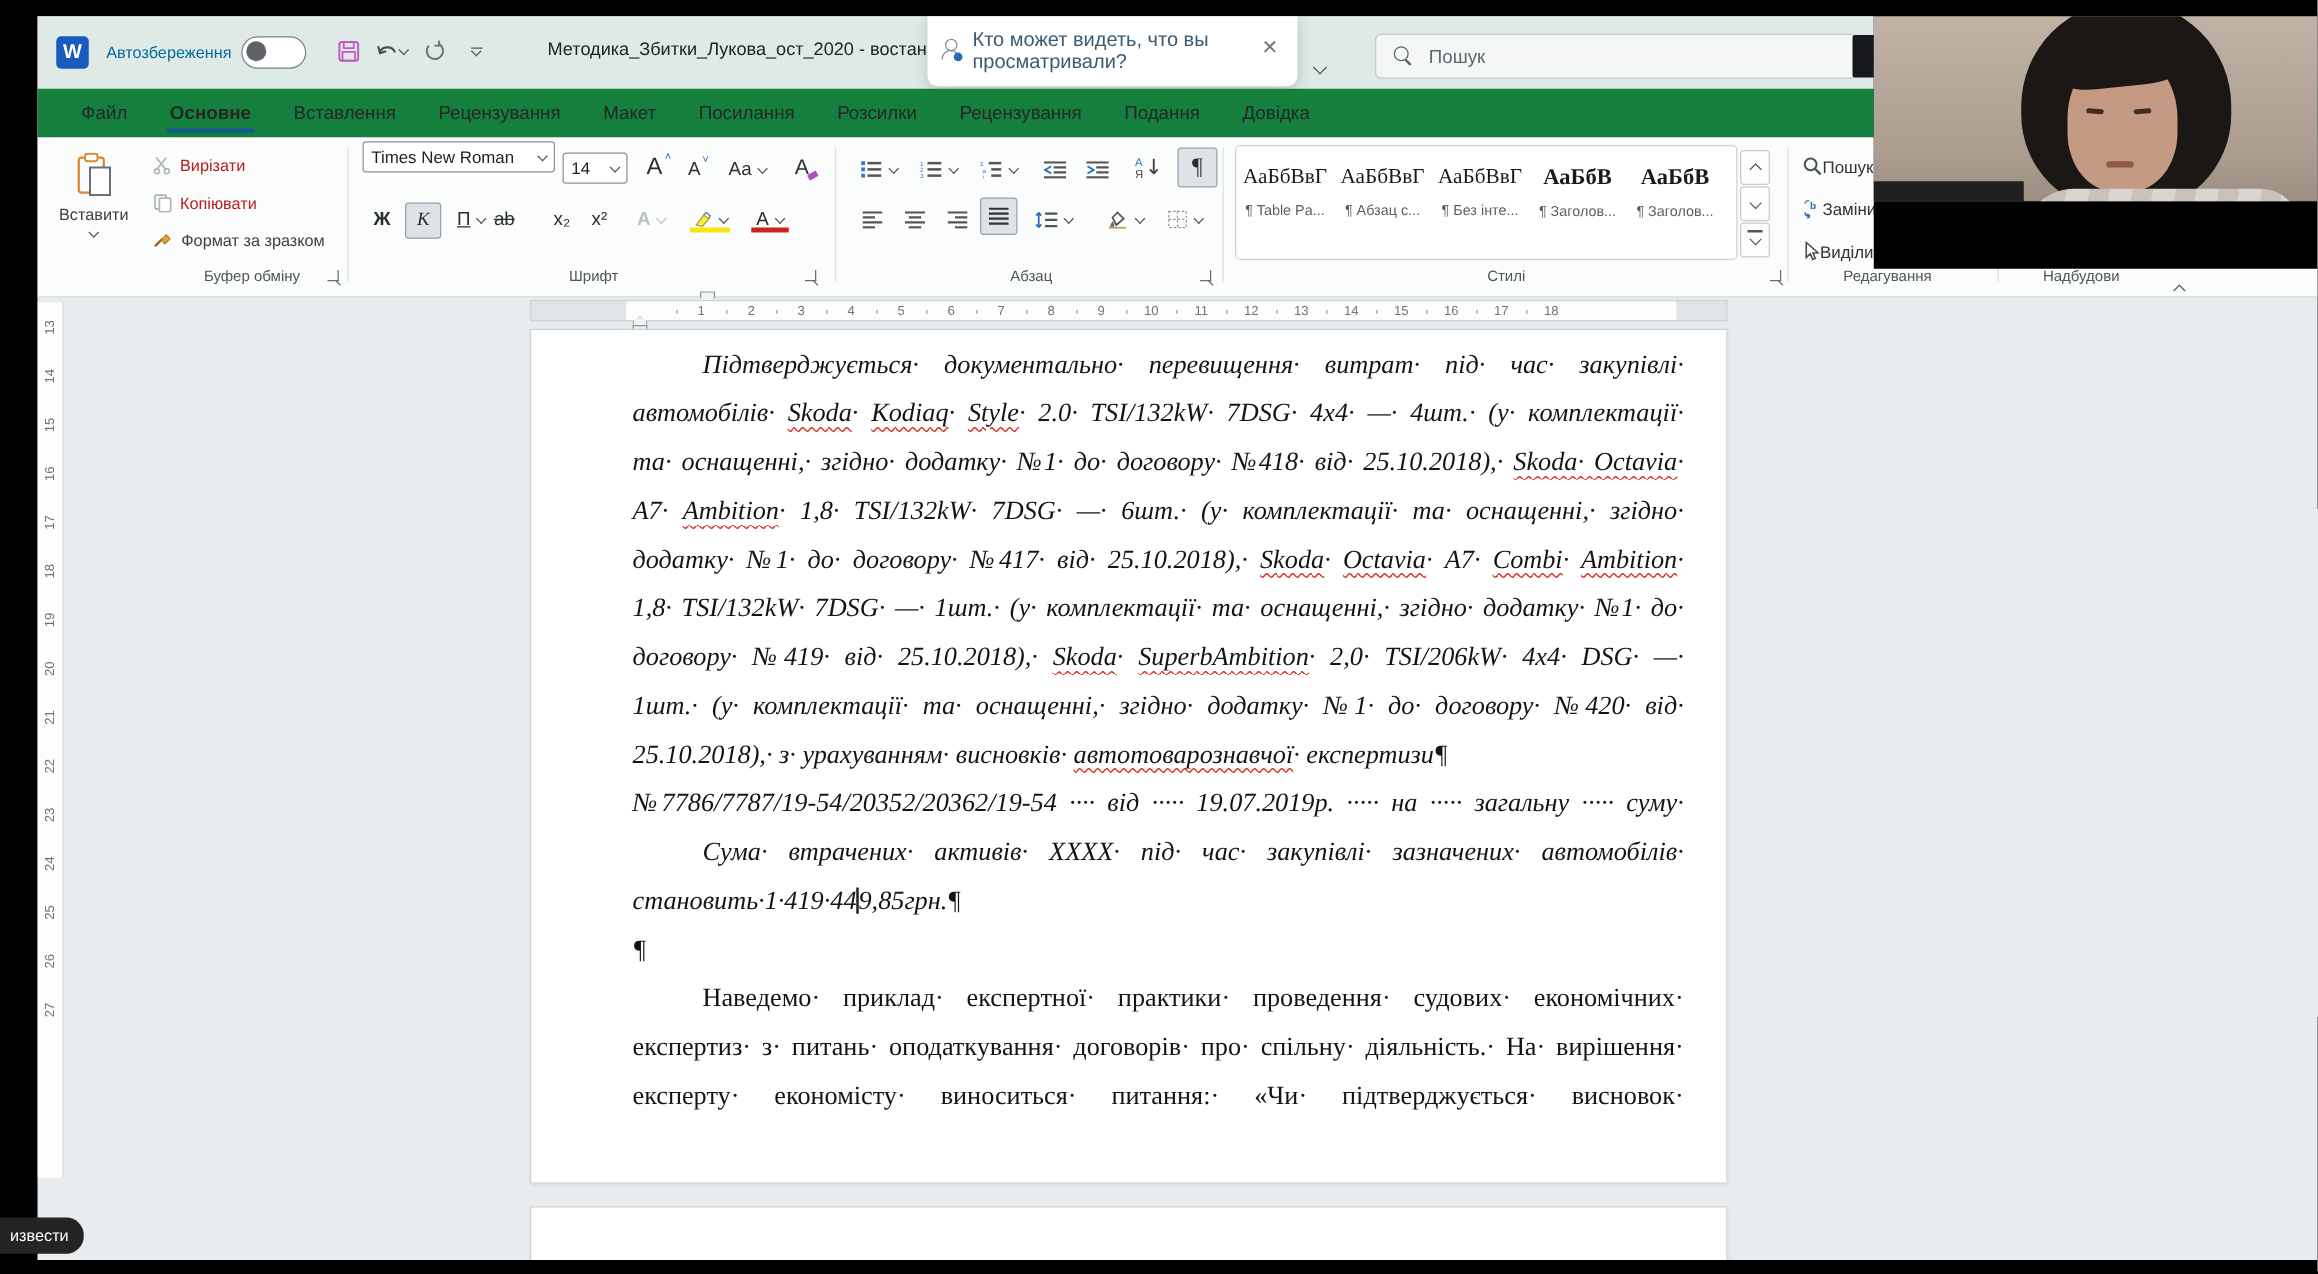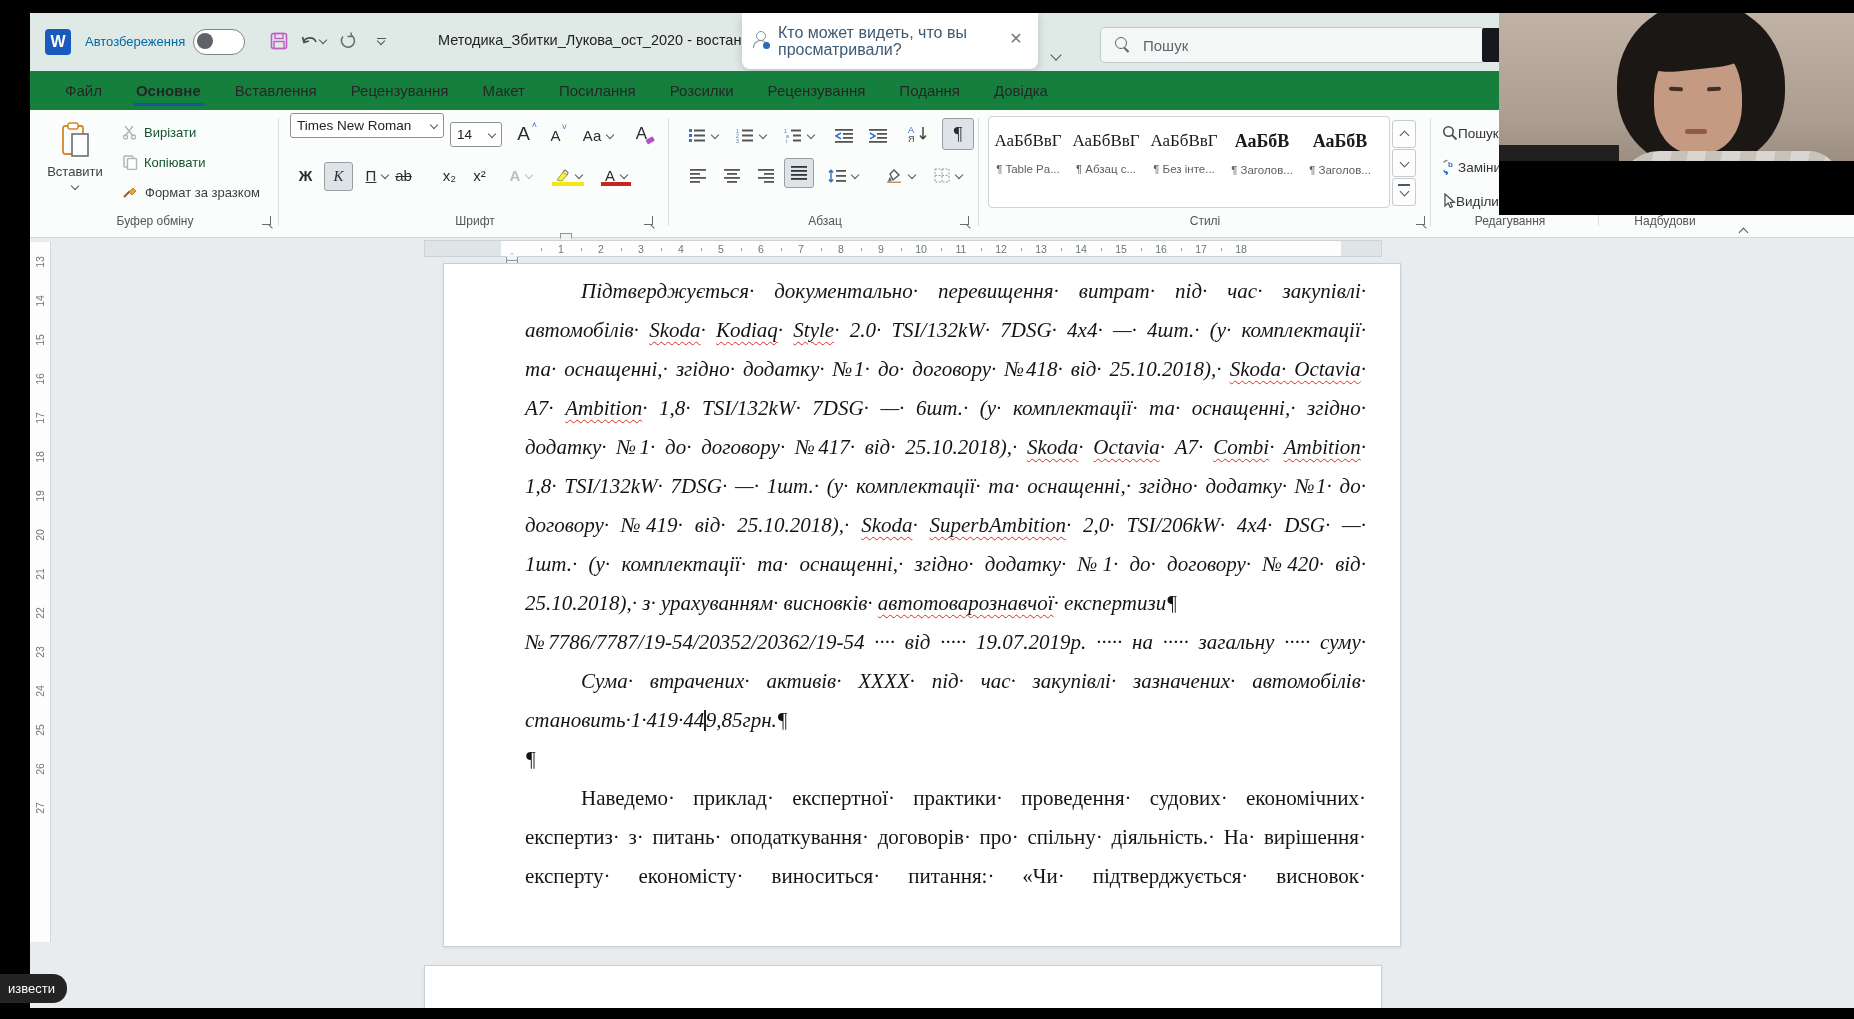--- a/index.html
+++ b/index.html
@@ -49,21 +49,21 @@
 
   
   .ribbon{position:absolute;left:0;top:97px;width:100%;height:127px;background:#fbfcfc;border-bottom:1px solid #d4d8db;}
   .gsep{position:absolute;top:8px;height:108px;width:1px;background:#dcdfe2;}
   .glabel{position:absolute;top:104px;font-size:12px;color:#51565b;text-align:center;}
   .launcher{position:absolute;top:106px;width:11px;height:11px;}
   .launcher::before{content:"";position:absolute;left:0;top:0;width:8px;height:8px;border-right:1.4px solid #676c70;border-bottom:1.4px solid #676c70;}
   .launcher::after{content:"";position:absolute;right:0;bottom:0;width:5px;height:1.4px;background:#676c70;transform:rotate(45deg);}
   .rbtn{position:absolute;display:flex;align-items:center;font-size:13px;color:#3b3f43;white-space:nowrap;}
   .rbtn .ic{margin-right:6px;display:inline-flex;}
-  .disabled{color:#14532d;}
+  .disabled{color:#b91c1c;}
   .boxed{background:#dde3e7;border:1px solid #97a0a7;border-radius:3px;}
   .combo{position:absolute;height:25px;border:1px solid #8b9299;border-radius:3px;background:#fff;display:flex;align-items:center;font-size:13.5px;color:#222;padding:0 6px;box-sizing:border-box;justify-content:space-between;}
   .minichev{display:inline-block;width:5px;height:5px;border-right:1.4px solid #555;border-bottom:1.4px solid #555;transform:rotate(45deg);margin-left:6px;margin-top:-2px;}
   .fmt{position:absolute;width:27px;height:27px;display:flex;align-items:center;justify-content:center;font-size:15px;color:#2a2e33;}
   .underl{text-decoration:underline;}
   .striket{text-decoration:line-through;}
   .redbar::after{content:"";position:absolute;left:5px;right:5px;bottom:3px;height:4px;background:#c8251c;}
   .yellowbar::after{content:"";position:absolute;left:4px;right:4px;bottom:3px;height:4px;background:#f3e613;}
   .fmt{position:absolute;}
   svg.icn{display:block;}
@@ -93,21 +93,21 @@
   .ind-top{position:absolute;left:530px;top:220px;width:10px;height:9px;background:#f2f4f5;border:1px solid #8e959b;clip-path:polygon(0 0,100% 0,100% 45%,50% 100%,0 45%);}
   .ind-bot{position:absolute;left:476px;top:240px;width:10px;height:12px;}
   .ind-bot::before{content:"";position:absolute;left:0;top:0;width:10px;height:6px;background:#f2f4f5;border:1px solid #8e959b;clip-path:polygon(50% 0,100% 55%,100% 100%,0 100%,0 55%);}
   .ind-bot::after{content:"";position:absolute;left:0;top:7px;width:10px;height:5px;background:#f2f4f5;border:1px solid #8e959b;}
   .vruler{position:absolute;left:0;top:229px;width:20px;height:700px;background:#fdfdfd;border-right:1px solid #d4d8db;}
   .vn{position:absolute;left:1px;width:18px;text-align:center;font-size:10.5px;color:#6f757a;transform:rotate(-90deg);}
 
   
   .docarea{position:absolute;left:0;top:224px;width:100%;height:771px;}
   .page{position:absolute;left:394px;width:958px;background:#fff;border:1px solid #cbd0d4;box-shadow:0 1px 3px rgba(0,0,0,.08);box-sizing:border-box;}
-  .page1{top:26px;height:684px;margin-left:19px;}
+  .page1{top:26px;height:684px;}
   .page2{top:728px;height:60px;}
   .doc-text{position:absolute;left:81px;top:8px;width:841px;font-family:"Liberation Serif","DejaVu Serif",serif;
             font-size:21px;color:#141414;}
   .dl{line-height:39px;height:39px;white-space:nowrap;text-align:left;font-style:italic;}
   .dl.j{white-space:normal;text-align:justify;text-align-last:justify;word-spacing:1px;}
   .dl.up{font-style:normal;}
   .dl.ind{text-indent:56px;}
   .sp{text-decoration-line:underline;text-decoration-style:wavy;text-decoration-color:#d93025;text-decoration-thickness:1px;text-underline-offset:4px;}
   .caret{display:inline-block;width:1.5px;height:21px;background:#222;vertical-align:-4px;}
 
@@ -234,21 +234,21 @@
     </div>
     <div class="rbtn" style="left:92px;top:74px;">
       <span class="ic">
         <svg class="icn" width="17" height="16" viewBox="0 0 17 16">
             <path d="M2 13 L8 7" stroke="#8a5b2b" stroke-width="1.8"></path>
             <path d="M7 8 L11 4 L14 7 L10 11 Z" fill="#e8a33d" stroke="#c07f22" stroke-width="1"></path>
           </svg>
       </span>
         <span>Формат за зразком</span>
     </div>
-    <div class="glabel" style="left:40px;width:170px;">Буфер обміну</div>
+    <div class="glabel" style="left:40px;width:170px;text-align:right;">Буфер обміну</div>
     <div class="launcher" style="left:232px;"></div>
     <div class="gsep" style="left:248px;"></div>
 
     <div class="combo" style="left:260px;top:3px;width:154px;">
       <span>Times New Roman</span>
         <span class="minichev"></span>
     </div>
     <div class="combo" style="left:420px;top:12px;width:52px;">
       <span>14</span>
         <span class="minichev"></span>

